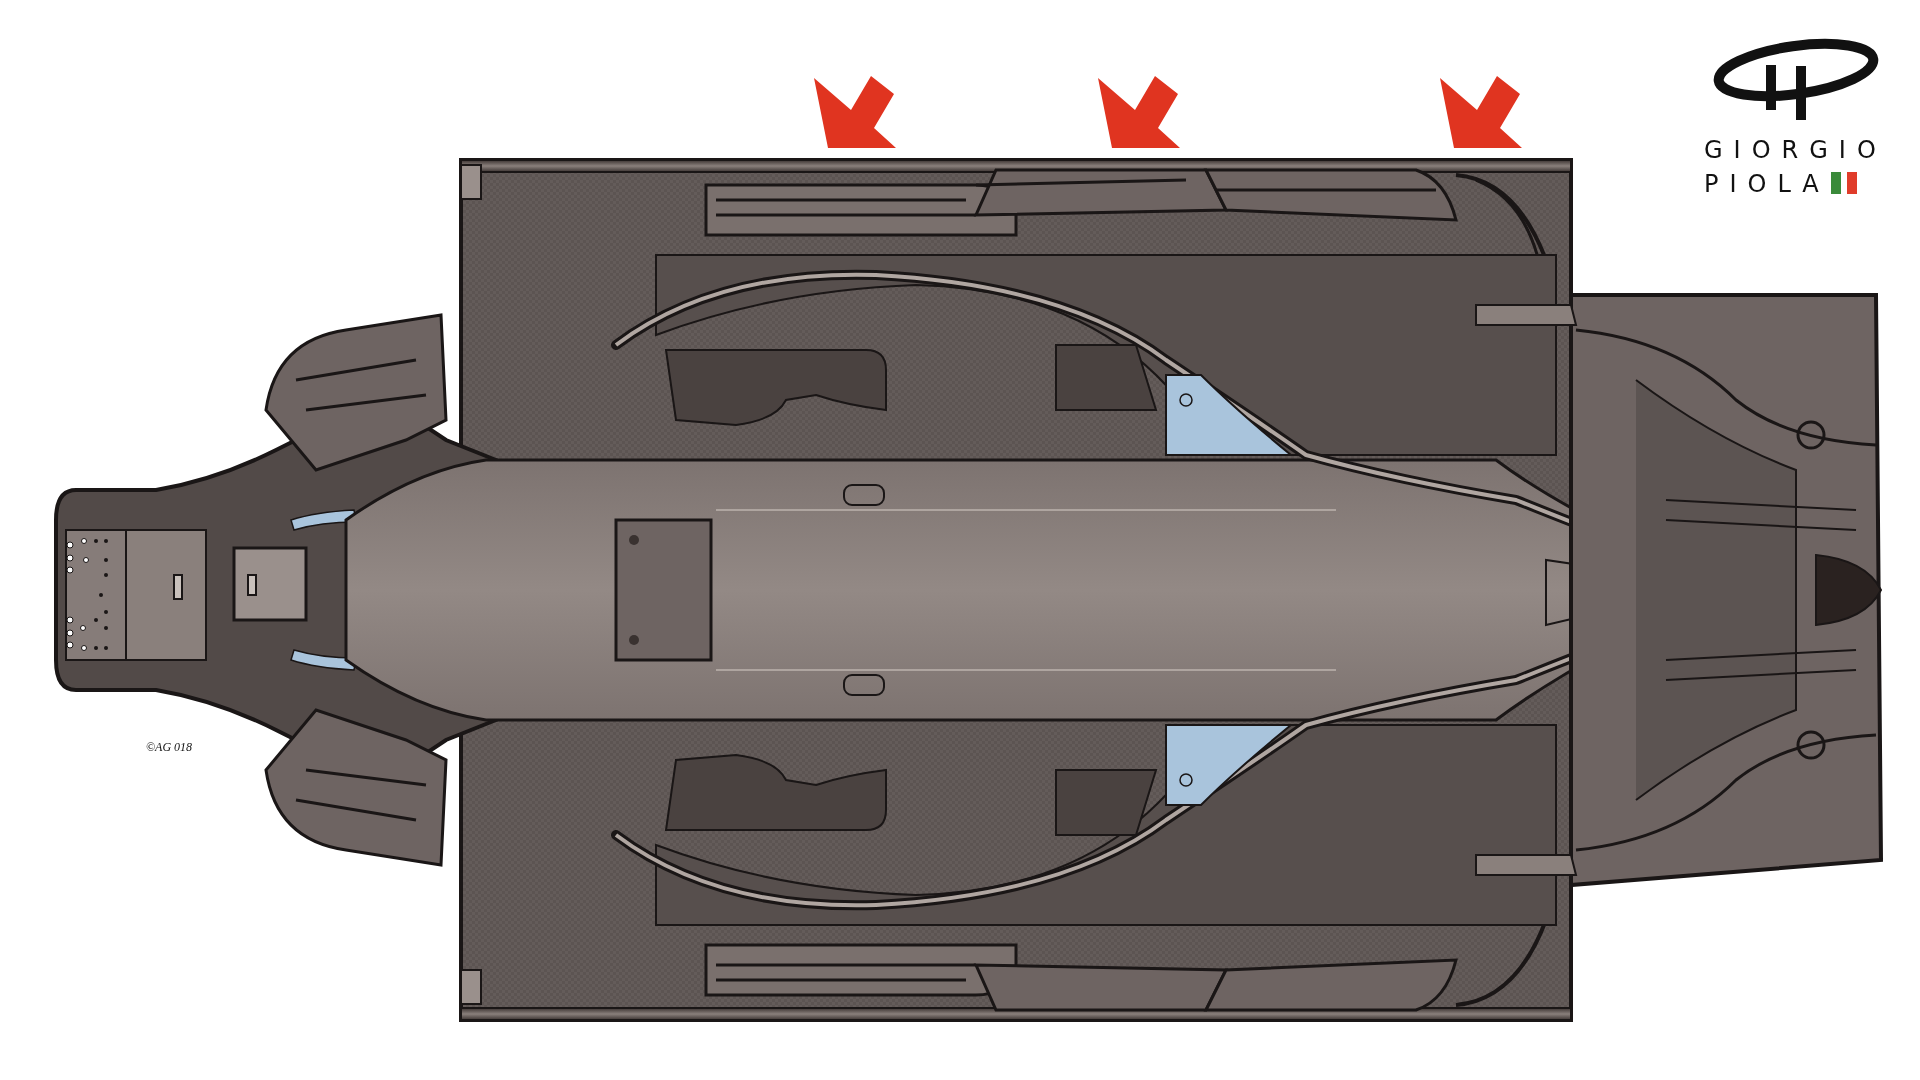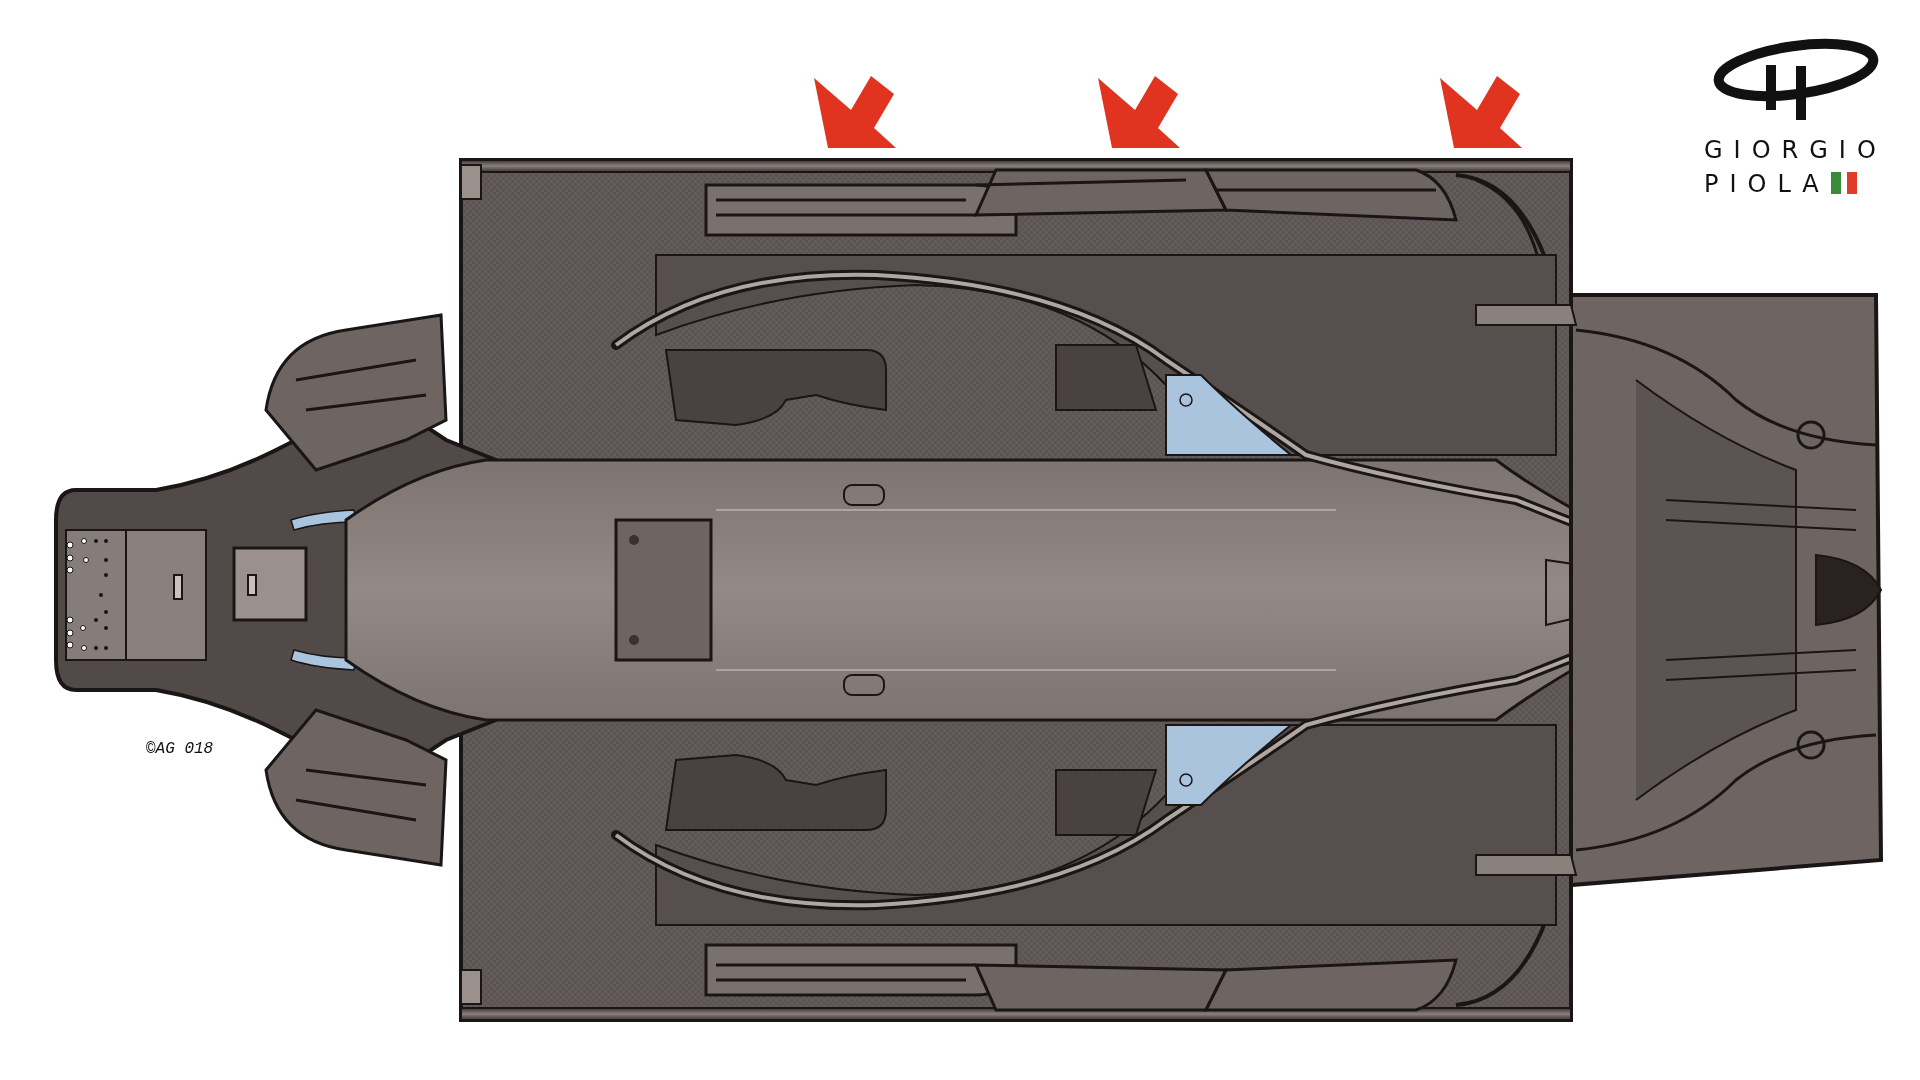--- a/index.html
+++ b/index.html
@@ -2,21 +2,21 @@
 <html><head>
 <meta charset="utf-8">
 <style>
   html,body{margin:0;padding:0;background:#ffffff;}
   body{width:1920px;height:1080px;position:relative;overflow:hidden;font-family:"Liberation Sans",sans-serif;}
   #stage{position:absolute;left:16px;top:0;width:1618px;height:1080px;}
   .logo-text{position:absolute;left:1688px;font-family:"DejaVu Sans",sans-serif;font-size:24px;letter-spacing:11px;color:#111;font-weight:400;}
   .logo-line1{top:136px;}
   .logo-line2{top:170px;}
   .flag{position:absolute;top:172px;width:10px;height:22px;}
-  .signature{position:absolute;left:130px;top:740px;font-family:Liberation Mono, monospace;font-style:italic;font-size:16px;color:#111;}
+  .signature{position:absolute;left:130px;top:740px;font-family:Liberation Serif, serif;font-style:italic;font-size:12px;color:#111;}
 </style>
 </head>
 <body>
 
 <div id="stage">
   <svg width="1920" height="1080" viewBox="0 0 1920 1080">
     <defs>
       <pattern id="carbon" width="6" height="6" patternUnits="userSpaceOnUse">
         <rect width="6" height="6" fill="#5c5452"></rect>
         <rect width="3" height="3" fill="#645c5a"></rect>

